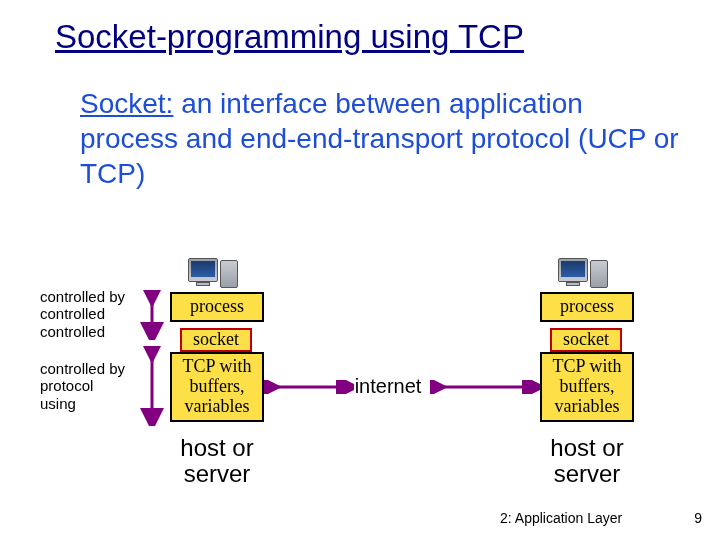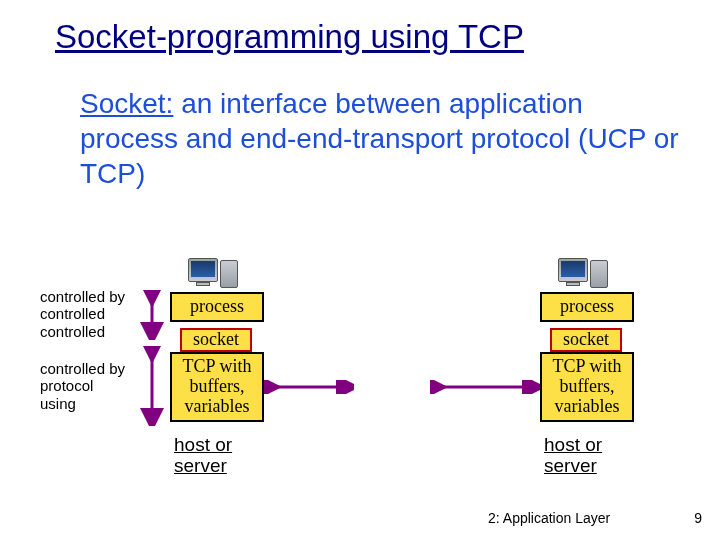--- a/index.html
+++ b/index.html
@@ -93,27 +93,27 @@
   }
   .internet-label {
     position: absolute;
     font-family: 'Trebuchet MS', Arial, sans-serif;
     font-size: 20px;
     text-align: center;
   }
   .caption {
     position: absolute;
     font-family: 'Trebuchet MS', Arial, sans-serif;
-    font-size: 19px;
+    font-size: 24px;
+    text-align: center;
     line-height: 1.1;
-    text-decoration: underline;
   }
   .footer-left {
     position: absolute;
-    left: 488px;
+    left: 500px;
     top: 510px;
     font-family: 'Trebuchet MS', Arial, sans-serif;
     font-size: 14px;
   }
   .footer-right {
     position: absolute;
     right: 18px;
     top: 510px;
     font-family: 'Trebuchet MS', Arial, sans-serif;
     font-size: 14px;
@@ -176,20 +176,21 @@
   <div class="caption" style="left:134px; top:175px; width:86px;">
     <span>host or</span><br><span>server</span>
   </div>
 
   <div class="arrow" style="left:224px; top:120px;">
     <svg width="90" height="14">
       <line x1="6" y1="7" x2="84" y2="7" stroke="#800080" stroke-width="3" marker-start="url(#ah1)" marker-end="url(#ah1)"></line>
     </svg>
   </div>
 
+  <div class="internet-label" style="left:298px; top:115px; width:100px;">internet</div>
 
   <div class="arrow" style="left:390px; top:120px;">
     <svg width="110" height="14">
       <line x1="6" y1="7" x2="104" y2="7" stroke="#800080" stroke-width="3" marker-start="url(#ah1)" marker-end="url(#ah1)"></line>
     </svg>
   </div>
 
   <div class="computer" style="left:518px; top:-2px;">
     <div class="monitor"></div>
       <div class="screen"></div>

